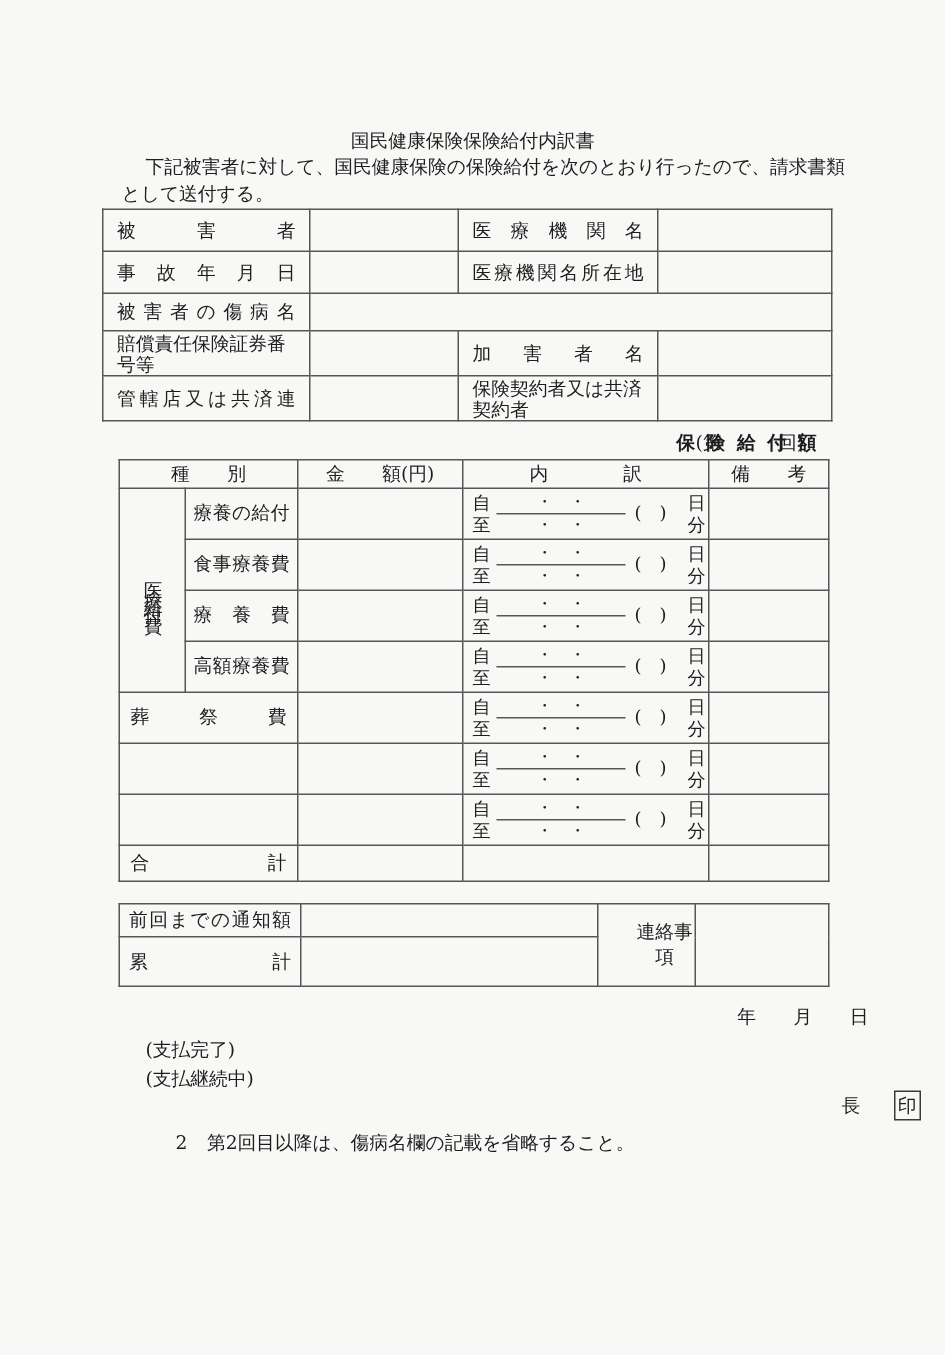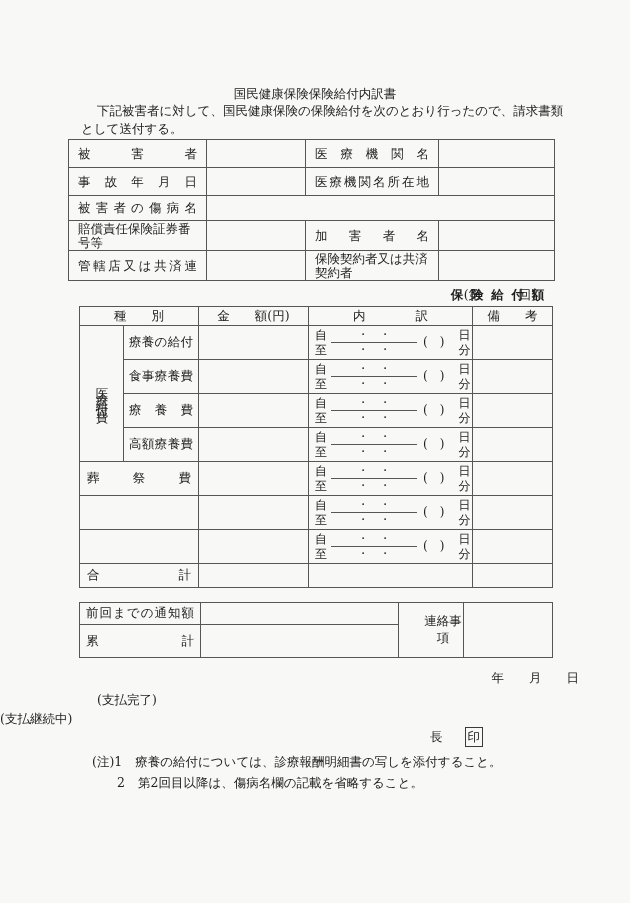--- a/index.html
+++ b/index.html
@@ -44,22 +44,22 @@
   .uw-mid { width:86px; margin-left:2px; text-align:center; font-size:11px; }
   .uw-top { border-bottom:1px solid #565656; line-height:14px; height:15px; }
   .uw-bot { line-height:14px; height:15px; }
   .uw-paren { margin-left:6px; font-size:12px; }
   .uw-db { display:flex; flex-direction:column; margin-left:14px; font-size:12px; line-height:15px; }
 
   .contact-cell { text-align:center;padding-left:24px; }
 
   .date-line { width:552px; text-align:right; margin-top:12px; line-height:16px;margin-left:27px; }
   .pay-line1 { margin-left:97px; margin-top:6px; line-height:16px; }
-  .pay-line2 { margin-top:3px; line-height:16px; }
-  .seal-line { width:483px; text-align:right; height:20px; line-height:18px; margin-top:0; }
+  .pay-line2 { margin-left:97px; margin-top:3px; line-height:16px; }
+  .seal-line { width:614px; text-align:right; height:20px; line-height:18px; margin-top:0; }
   .seal-box { display:inline-block; border:1.5px solid #3a3a3a; padding:0 2px; margin-left:18px; }
 
   .notes { margin-left:92px; margin-top:4px; }
   .note-line { display:flex; gap:13px; line-height:21px; }
   .note-line.n2 { margin-left:25px; }
 </style>
 </head>
 <body>
 
 <div class="page">
@@ -432,23 +432,19 @@
   <div class="date-line">年　　月　　日</div>
   <div class="pay-line1">(支払完了)</div>
   <div class="pay-line2">(支払継続中)</div>
 
   <div class="seal-line">
     <span>長</span>
     <span class="seal-box">印</span>
   </div>
 
   <div class="notes">
-    <div class="note-line">
-      <span>(注)1</span>
-      <span>療養の給付については、診療報酬明細書の写しを添付すること。</span>
-    </div>
     <div class="note-line n2">
       <span>2</span>
       <span>第2回目以降は、傷病名欄の記載を省略すること。</span>
     </div>
   </div>
 
 </div>
 
 </body></html>

